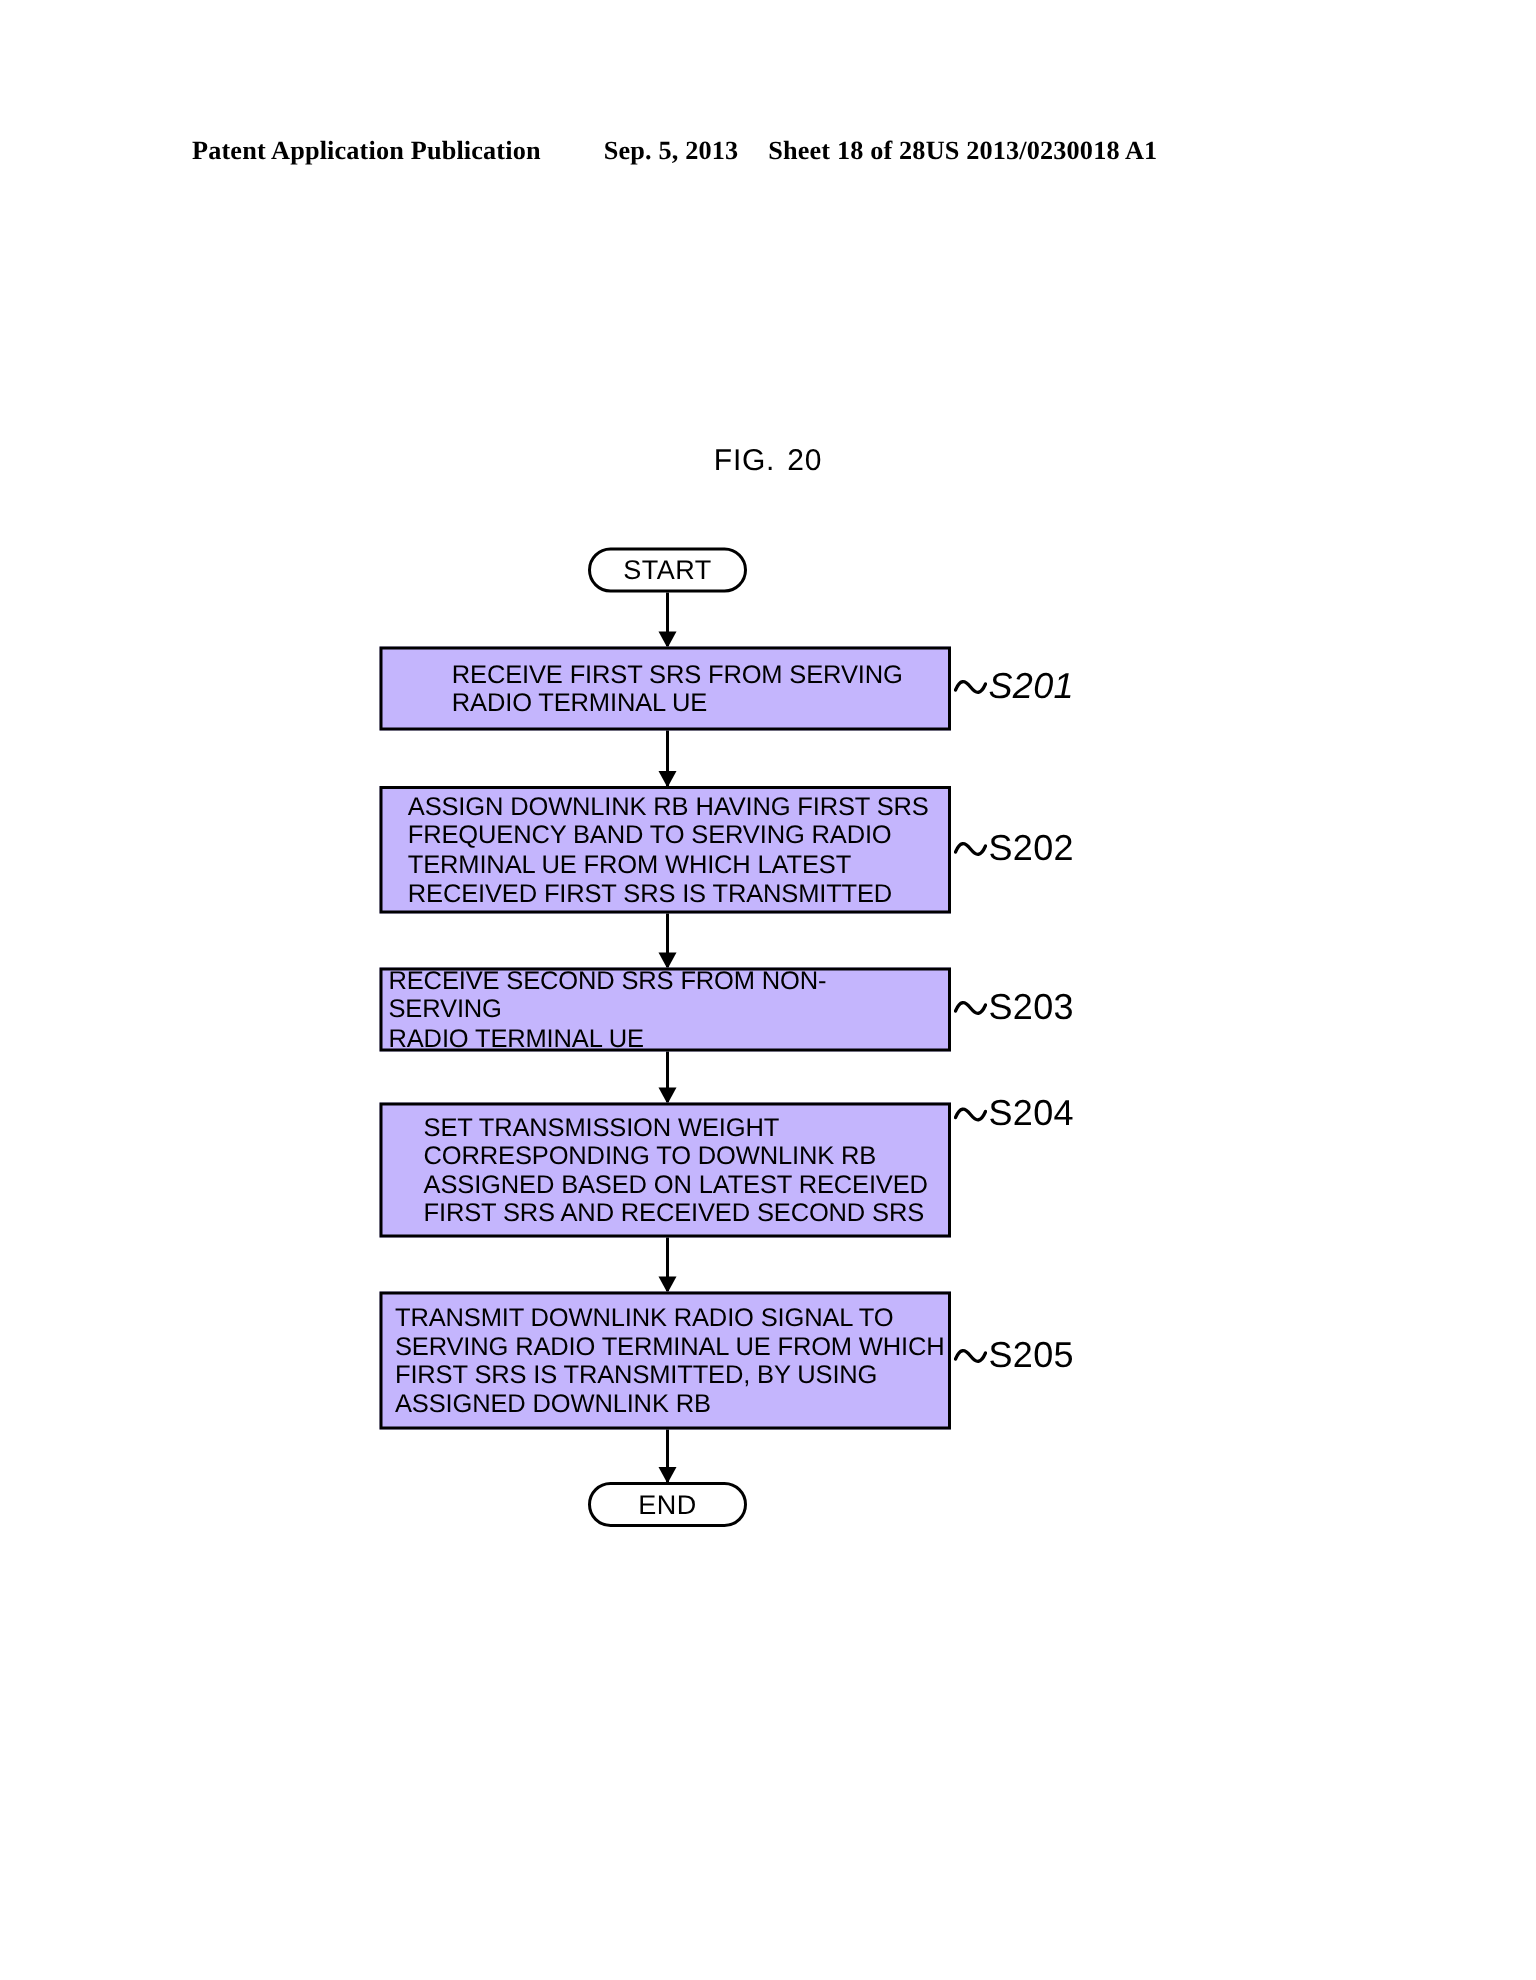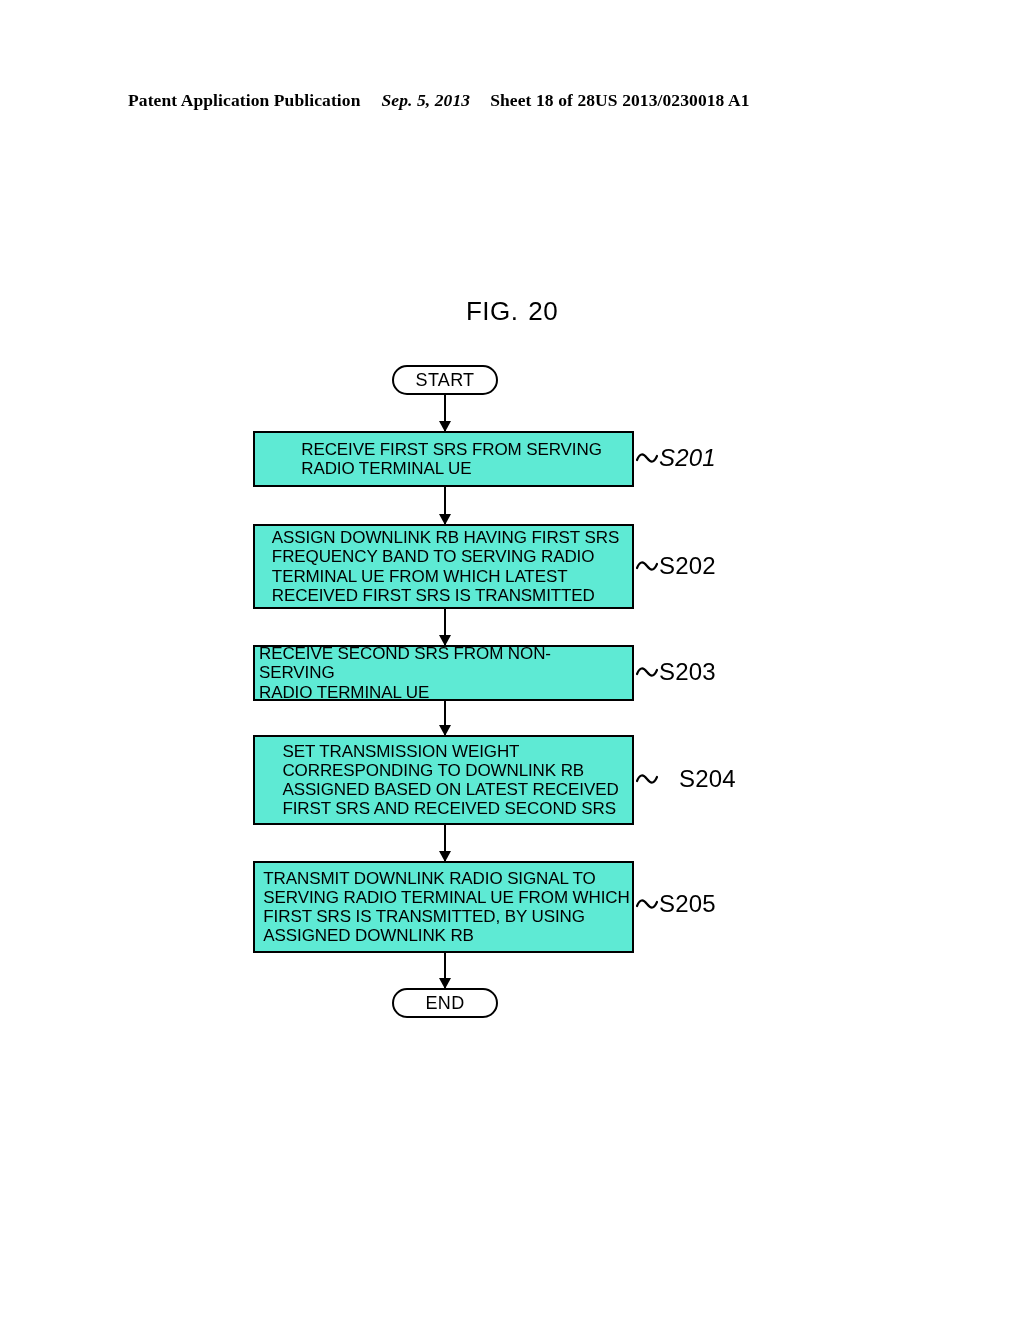--- a/index.html
+++ b/index.html
@@ -25,32 +25,32 @@
     height: 24px;
     font-family: "Liberation Serif", serif;
     font-weight: bold;
     font-size: 17.5px;
     letter-spacing: 0.1px;
     white-space: nowrap;
     display: flex;
     align-items: center;
   }
   .hdr-pub       { }
-  .hdr-date      { margin-left: 21px; font-style: italic; }
+  .hdr-date      { margin-left: 42px; }
   .hdr-sheet     { margin-left: 20px; }
   .hdr-patno     { }
 
   
   .fig-title {
     position: absolute;
     top: 296px;
     left: 0;
     width: 1024px;
     text-align: center;
-    font-size: 26px;
+    font-size: 20px;
     letter-spacing: 0.5px;
   }
   .fig-title .fig-word { margin-right: 2px; }
 
   
   .flowchart {
     position: absolute;
     left: 0;
     top: 0;
     width: 828px;
@@ -71,21 +71,21 @@
     letter-spacing: 0.3px;
   }
   .terminal-start { left: 392px; top: 365px; width: 106px; height: 30px; }
   .terminal-end   { left: 392px; top: 988px; width: 106px; height: 30px; }
 
   
   .proc-box {
     position: absolute;
     box-sizing: border-box;
     border: 2.5px solid #000;
-    background: #5eead4;
+    background: #c4b5fd;
     left: 253px;
     width: 381px;
     display: flex;
     align-items: center;
     justify-content: center;
   }
   .proc-text {
     text-align: left;
     font-size: 17px;
     line-height: 1.12;
@@ -147,21 +147,21 @@
     width: 22px;
     height: 14px;
     margin-right: 1px;
     flex: 0 0 auto;
   }
   .squiggle svg { display: block; }
 
   .label-s201 { top: 444px; font-style: italic; }
   .label-s202 { top: 552px; }
   .label-s203 { top: 658px; }
-  .label-s204 { top: 765px; gap: 20px; }
+  .label-s204 { top: 729px; }
   .label-s205 { top: 890px; }
 </style>
 </head>
 <body>
 
 <div class="page-header">
   <span class="hdr-pub">Patent Application Publication</span>
   <span class="hdr-date">Sep. 5, 2013</span>
   <span class="hdr-sheet">Sheet 18 of 28</span>
   <span class="hdr-patno">US 2013/0230018 A1</span>

